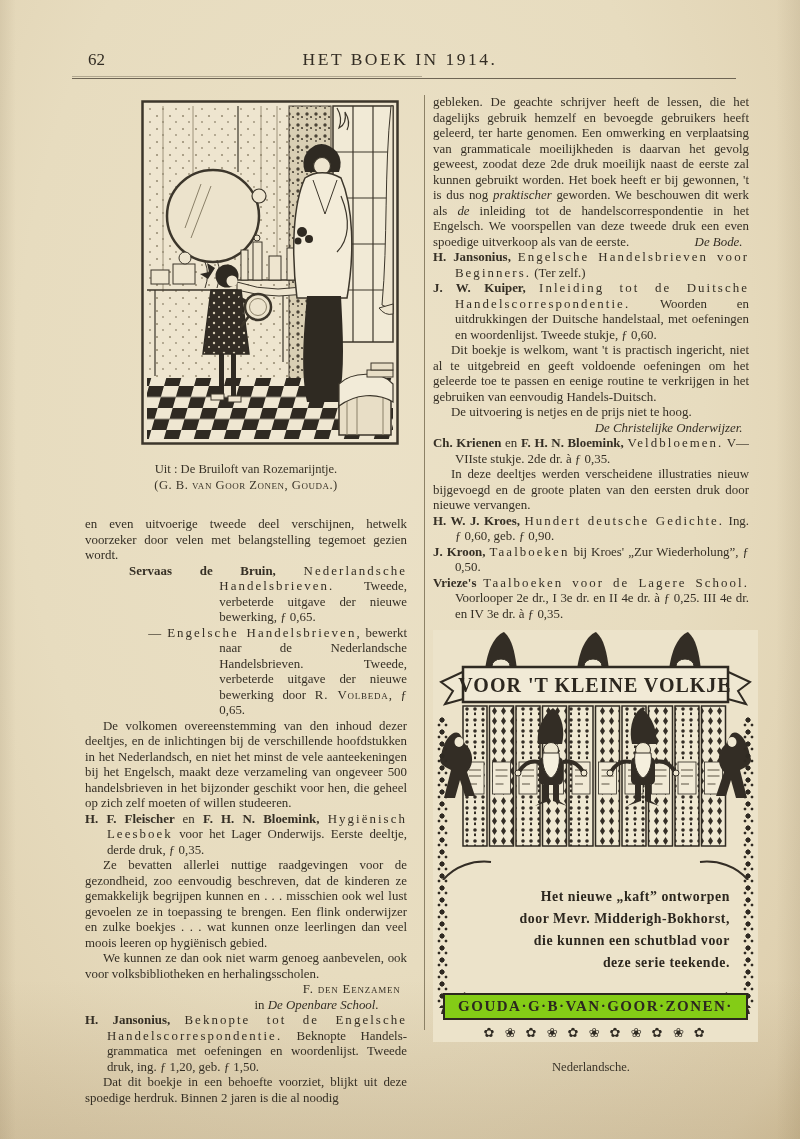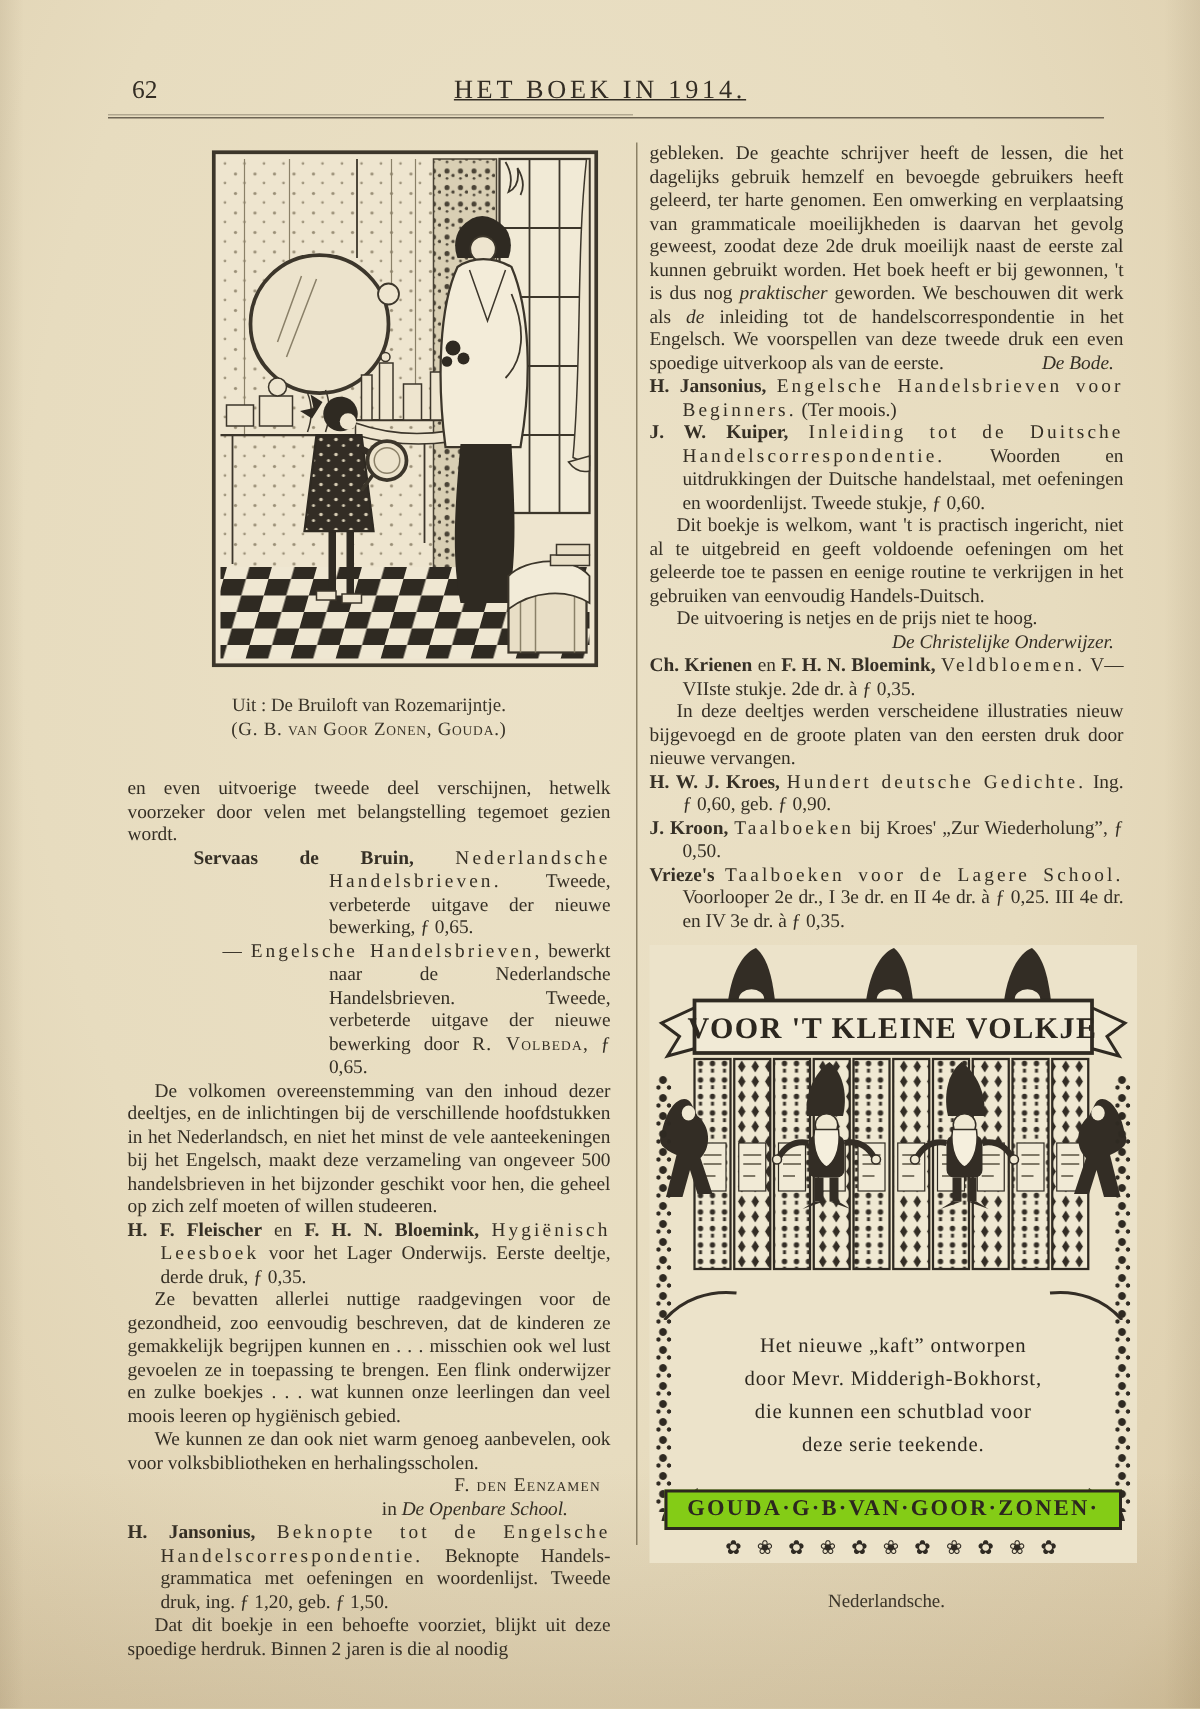--- a/index.html
+++ b/index.html
@@ -12,21 +12,21 @@
     position:relative;width:800px;height:1139px;overflow:hidden;
     color:#332d24;
     background:
       linear-gradient(to bottom, rgba(0,0,0,0) 86%, rgba(125,98,58,0.16) 100%),
       linear-gradient(to right, rgba(95,75,45,0.10) 0%, rgba(0,0,0,0) 2%, rgba(0,0,0,0) 97%, rgba(95,75,45,0.10) 100%),
       radial-gradient(ellipse at 45% 35%, #ebe1c7 0%, #e7dcbf 55%, #decfae 92%, #d8c7a2 100%);
   }
   
   .pagenum{position:absolute;left:88px;top:50px;font-size:17px;}
   .ptitle{position:absolute;left:0;right:0;top:49px;margin:0;text-align:center;
-    font-size:17.5px;font-weight:normal;letter-spacing:2.5px;text-decoration:underline;}
+    font-size:17.5px;font-weight:normal;letter-spacing:2.5px;}
   .rule{position:absolute;left:72px;top:78px;width:664px;height:1px;background:#6e6554;}
   .rule:after{content:"";position:absolute;left:0;top:-2px;width:350px;height:1px;background:rgba(110,101,84,0.45);}
   
   .col{position:absolute;top:95px;}
   .col.left{left:85px;width:322px;}
   .col.right{left:433px;width:316px;}
   .divider{position:absolute;left:424px;top:95px;width:1px;height:935px;background:#8c8166;}
   
   .text{font-size:12.9px;line-height:15.5px;text-align:justify;color:#352f25;}
   .blk{margin:0;}
@@ -49,22 +49,22 @@
   
   .advert{position:relative;width:325px;height:412px;margin:8px auto 0;background:#ece3ca;}
   .advert svg.adtop{display:block;}
   .ad-side{position:absolute;top:86px;width:11px;height:292px;
     background-image:
       radial-gradient(circle at 5px 4px, #2f2a22 2.3px, rgba(0,0,0,0) 2.9px),
       radial-gradient(circle at 2px 9px, #2f2a22 1.2px, rgba(0,0,0,0) 1.7px),
       radial-gradient(circle at 9px 9px, #2f2a22 1.2px, rgba(0,0,0,0) 1.7px);
     background-size:11px 12px;}
   .ad-side.l{left:4px;} .ad-side.r{right:4px;}
-  .ad-body{position:absolute;top:256px;left:28px;right:28px;text-align:center;
-    font-weight:normal;font-size:13.8px;line-height:22px;letter-spacing:0.04em;color:#2c271f;}
+  .ad-body{position:absolute;top:256px;left:28px;right:28px;text-align:right;
+    font-weight:bold;font-size:13.8px;line-height:22px;letter-spacing:0.04em;color:#2c271f;}
   .ad-pub-wrap{position:absolute;left:0;right:0;bottom:22px;text-align:center;}
   .ad-pub{display:inline-block;border:2.5px solid #2c271f;padding:3px 13px;
     font-weight:bold;font-size:15px;letter-spacing:1.5px;color:#2c271f;background:#84cc16;}
   .ad-gnome{position:absolute;bottom:26px;}
   .ad-gnome.l{left:6px;} .ad-gnome.r{right:6px;transform:scaleX(-1);}
   .ad-garland{position:absolute;left:10px;right:10px;bottom:2px;text-align:center;
     font-size:13px;letter-spacing:3px;color:#2f2a22;font-family:"DejaVu Sans",sans-serif;}
   .band-caption{margin-top:18px;text-align:center;font-size:12.6px;color:#3a3429;}
 </style>
 </head>
@@ -198,21 +198,21 @@
         <p class="blk attrib inset"><span>in </span><span class="i">De Openbare School.</span></p>
         <p class="blk entry"><span class="b">H. Jansonius, </span><span class="sp">Beknopte tot de Engelsche Handelscorrespondentie.</span><span> Beknopte Handels-grammatica met oefeningen en woordenlijst. Tweede druk, ing. ƒ 1,20, geb. ƒ 1,50.</span></p>
         <p class="blk ind"><span>Dat dit boekje in een behoefte voorziet, blijkt uit deze spoedige herdruk. Binnen 2 jaren is die al noodig</span></p>
       </div>
   </div>
 
   <div class="col right">
     <div class="text">
         <p class="blk cont"><span>gebleken. De geachte schrijver heeft de lessen, die het dagelijks gebruik hemzelf en bevoegde gebruikers heeft geleerd, ter harte genomen. Een omwerking en verplaatsing van grammaticale moeilijkheden is daarvan het gevolg geweest, zoodat deze 2de druk moeilijk naast de eerste zal kunnen gebruikt worden. Het boek heeft er bij gewonnen, 't is dus nog </span><span class="i">praktischer</span><span> geworden. We beschouwen dit werk als </span><span class="i">de</span><span> inleiding tot de handelscorrespondentie in het Engelsch. We voorspellen van deze tweede druk een even spoedige uitverkoop als van de eerste.</span></p>
         <p class="blk attrib pull"><span class="i">De Bode.</span></p>
-        <p class="blk entry"><span class="b">H. Jansonius, </span><span class="sp">Engelsche Handelsbrieven voor Beginners.</span><span> (Ter moois.)</span></p>
+        <p class="blk entry"><span class="b">H. Jansonius, </span><span class="sp">Engelsche Handelsbrieven voor Beginners.</span><span> (Ter zelf.)</span></p>
         <p class="blk entry"><span class="b">J. W. Kuiper, </span><span class="sp">Inleiding tot de Duitsche Handelscorrespondentie.</span><span> Woorden en uitdrukkingen der Duitsche handelstaal, met oefeningen en woordenlijst. Tweede stukje, ƒ 0,60.</span></p>
         <p class="blk ind"><span>Dit boekje is welkom, want 't is practisch ingericht, niet al te uitgebreid en geeft voldoende oefeningen om het geleerde toe te passen en eenige routine te verkrijgen in het gebruiken van eenvoudig Handels-Duitsch.</span></p>
         <p class="blk ind"><span>De uitvoering is netjes en de prijs niet te hoog.</span></p>
         <p class="blk attrib"><span class="i">De Christelijke Onderwijzer.</span></p>
         <p class="blk entry"><span class="b">Ch. Krienen </span><span>en </span><span class="b">F. H. N. Bloemink, </span><span class="sp">Veldbloemen.</span><span> V—VIIste stukje. 2de dr. à ƒ 0,35.</span></p>
         <p class="blk ind"><span>In deze deeltjes werden verscheidene illustraties nieuw bijgevoegd en de groote platen van den eersten druk door nieuwe vervangen.</span></p>
         <p class="blk entry"><span class="b">H. W. J. Kroes, </span><span class="sp">Hundert deutsche Gedichte.</span><span> Ing. ƒ 0,60, geb. ƒ 0,90.</span></p>
         <p class="blk entry"><span class="b">J. Kroon, </span><span class="sp">Taalboeken</span><span> bij Kroes' „Zur Wiederholung”, ƒ 0,50.</span></p>
         <p class="blk entry"><span class="b">Vrieze's </span><span class="sp">Taalboeken voor de Lagere School.</span><span> Voorlooper 2e dr., I 3e dr. en II 4e dr. à ƒ 0,25. III 4e dr. en IV 3e dr. à ƒ 0,35.</span></p>
       </div>

